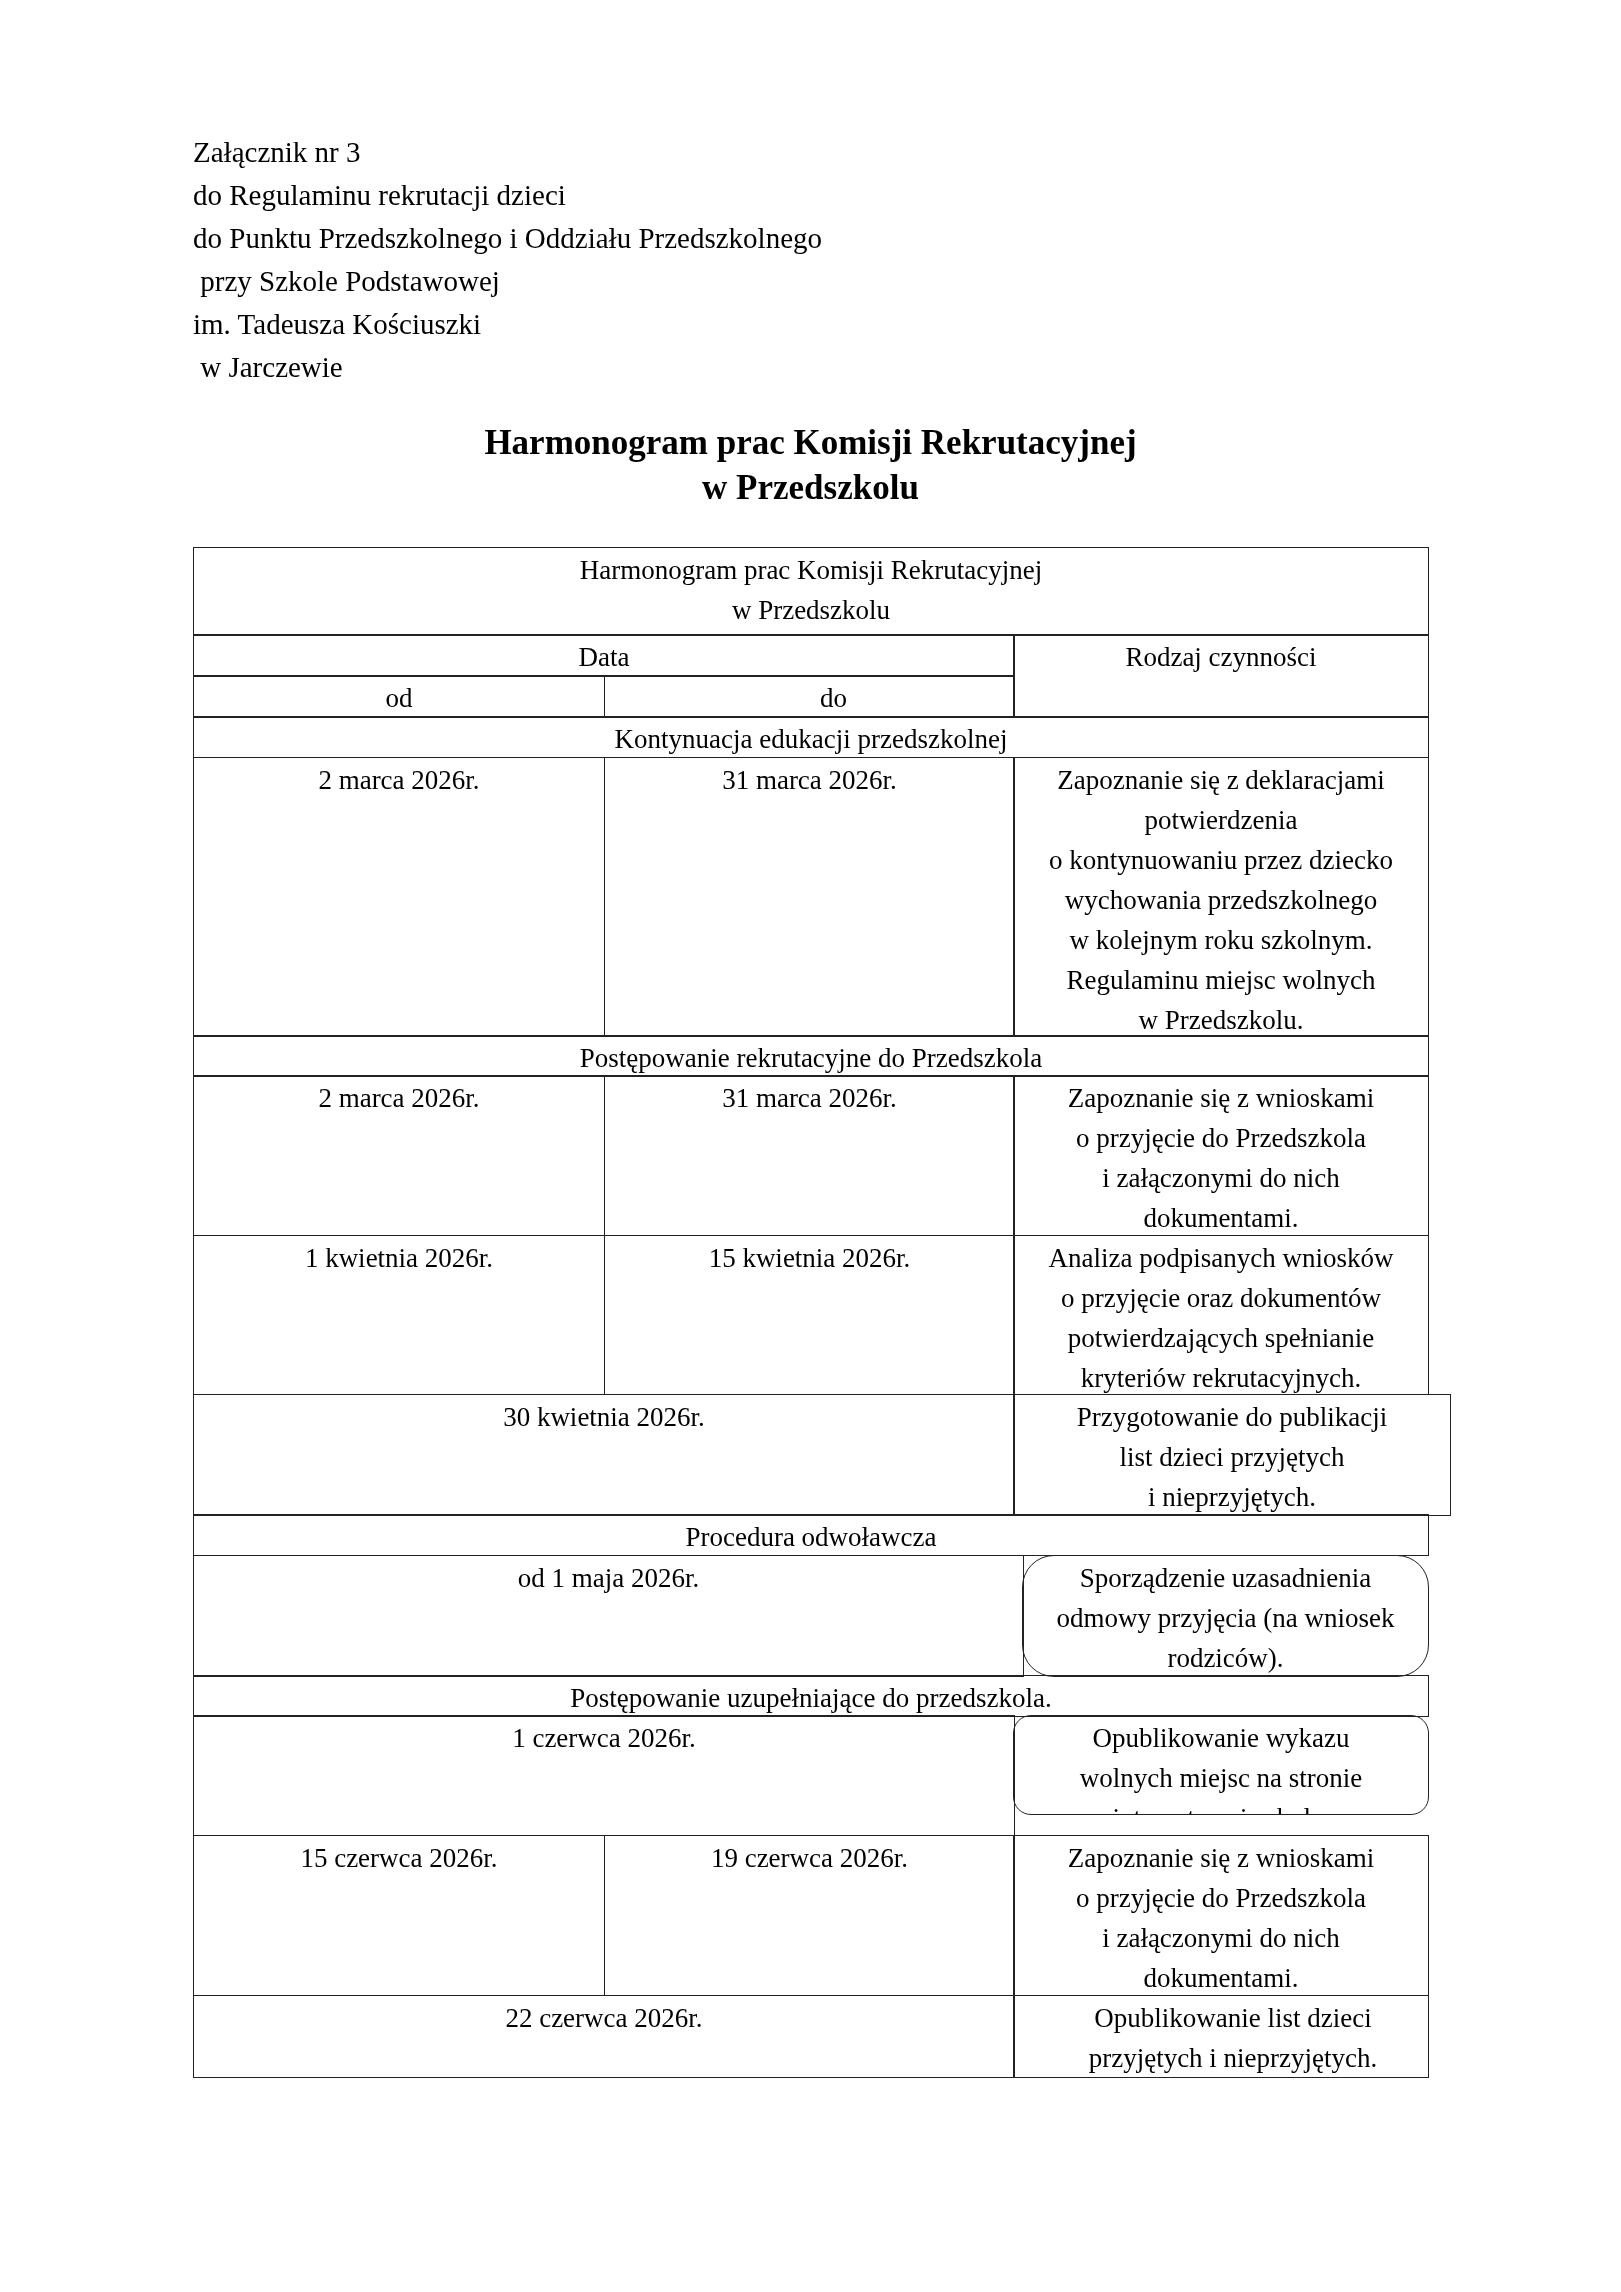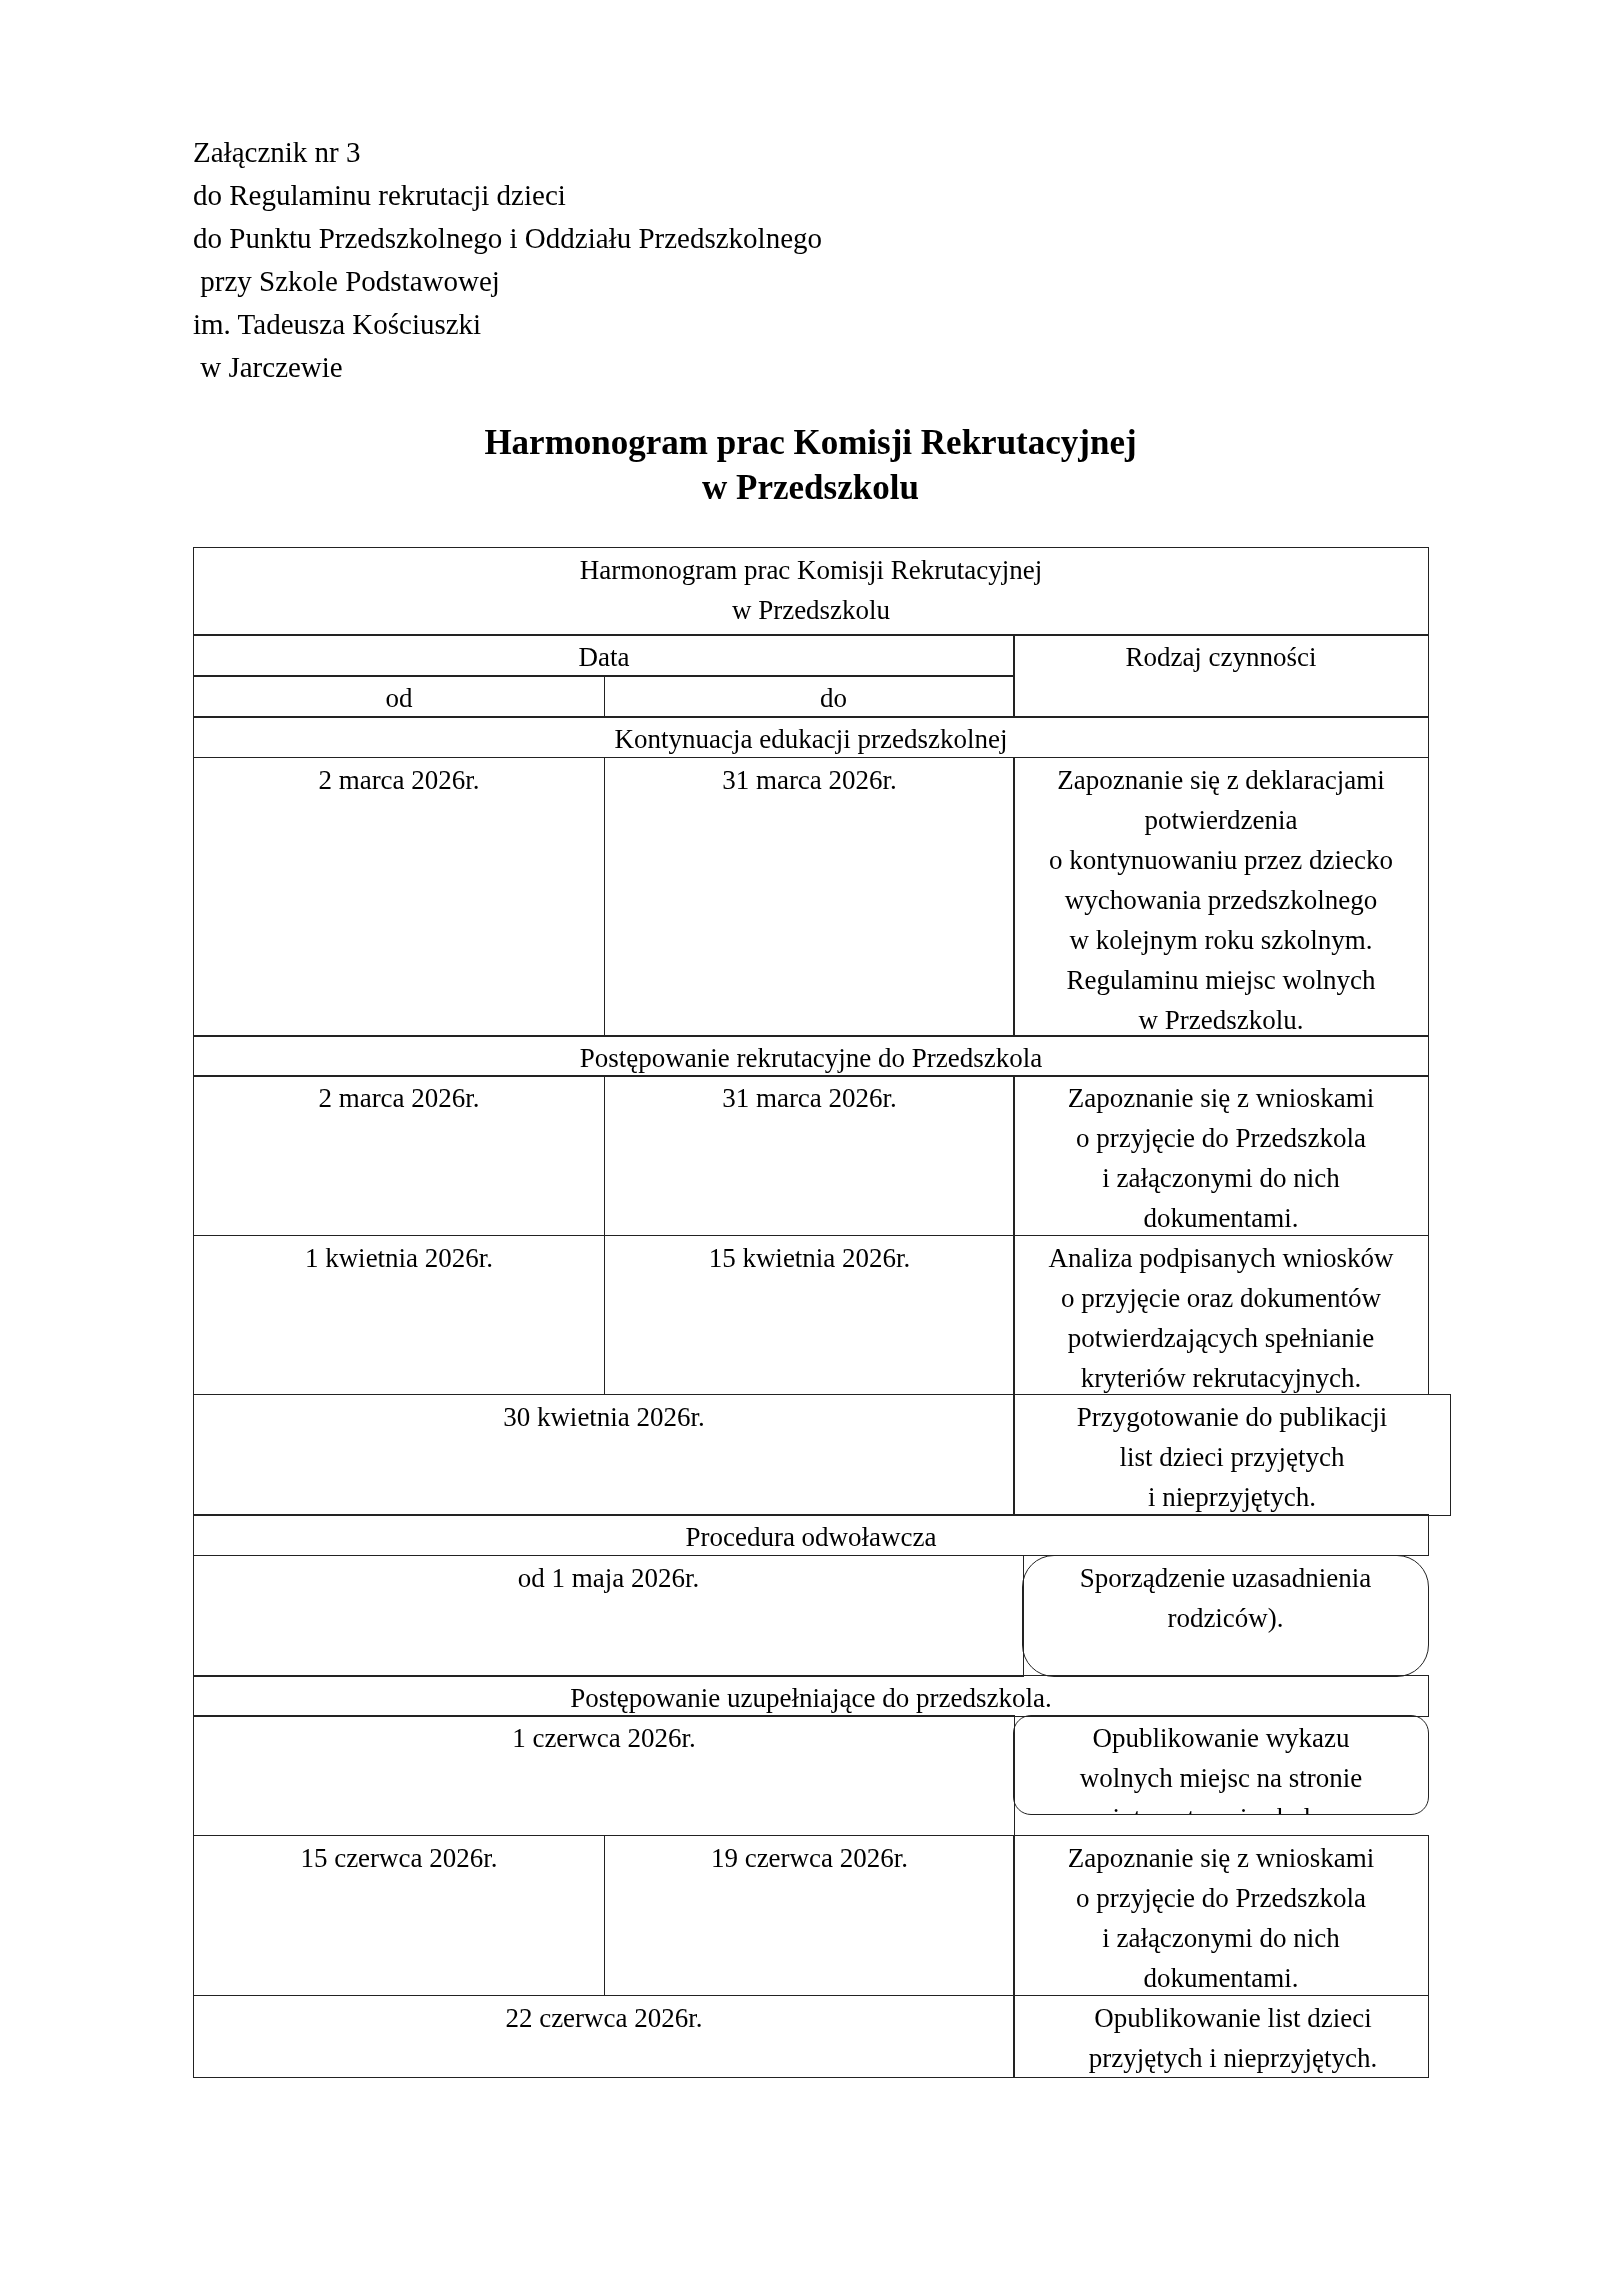--- a/index.html
+++ b/index.html
@@ -104,20 +104,21 @@
       <span class="ln">i nieprzyjętych.</span>
     </div>
     <div class="cell" style="left: 193px; top: 1514px; width: 1236px; height: 42px;">
       <span class="ln">Procedura odwoławcza</span>
     </div>
     <div class="cell" style="left: 193px; top: 1555px; width: 831px; height: 122px;">
       <span class="ln">od 1 maja 2026r.</span>
     </div>
     <div class="cell" style="left: 1022px; top: 1555px; width: 407px; height: 122px; border-radius: 32px;">
       <span class="ln">Sporządzenie uzasadnienia</span>
+      <span class="ln">odmowy przyjęcia (na wniosek</span>
       <span class="ln">rodziców).</span>
     </div>
     <div class="cell" style="left: 193px; top: 1675px; width: 1236px; height: 42px;">
       <span class="ln">Postępowanie uzupełniające do przedszkola.</span>
     </div>
     <div class="cell" style="left: 193px; top: 1715px; width: 822px; height: 121px;">
       <span class="ln">1 czerwca 2026r.</span>
     </div>
     <div class="cell" style="left: 1013px; top: 1715px; width: 416px; height: 100px; border-radius: 18px;">
       <span class="ln">Opublikowanie wykazu</span>

